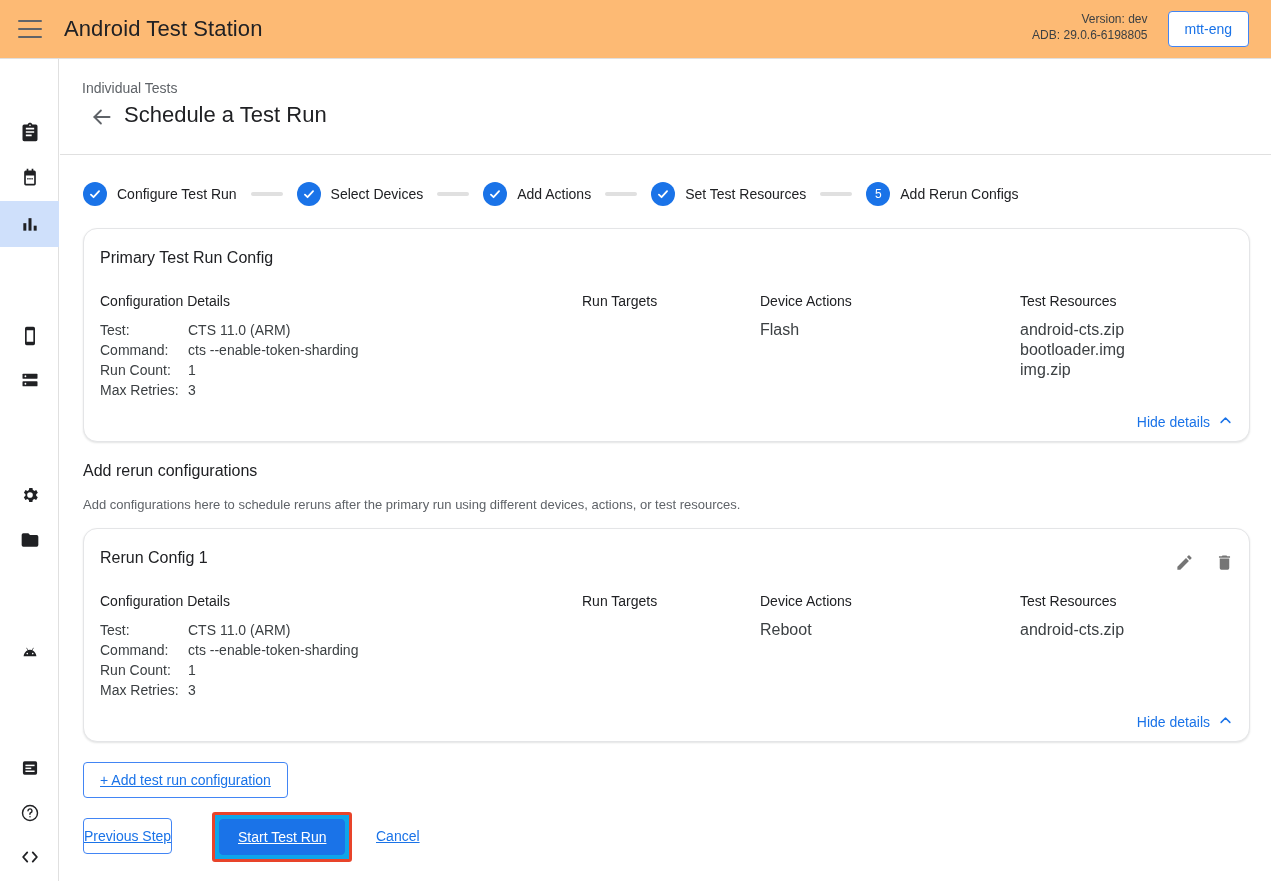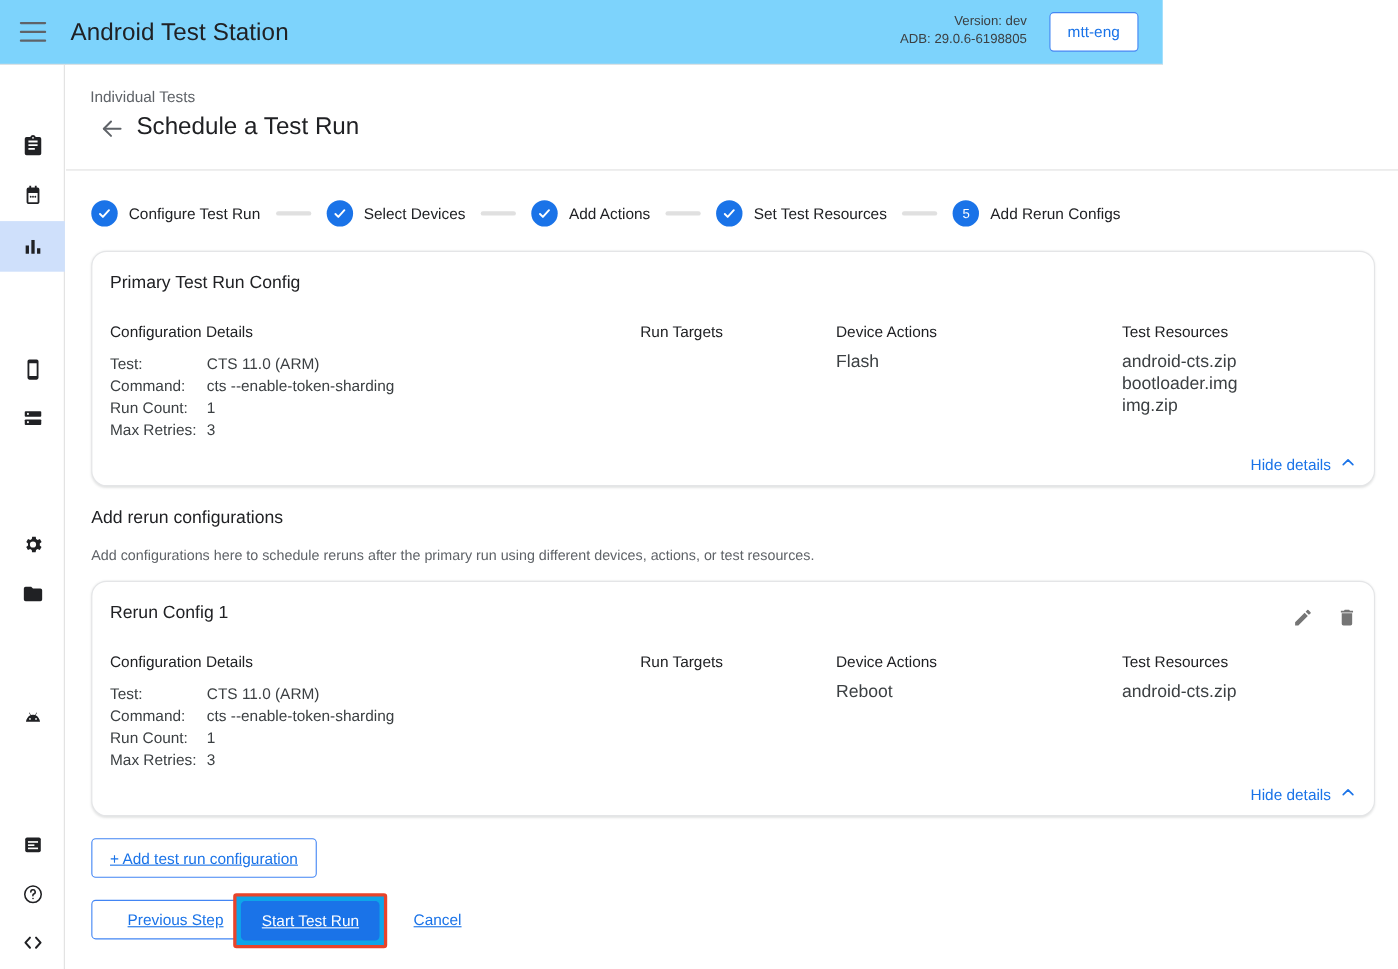--- a/index.html
+++ b/index.html
@@ -8,22 +8,22 @@
     width: 1271px; height: 881px;
     background: #ffffff;
     font-family: "Liberation Sans", sans-serif;
     color: #202124;
     overflow: hidden;
   }
 
   
   .topbar {
     position: absolute; top: 0; left: 0;
-    width: 1057px; height: 59px;
-    background: #7dd3fc;
+    width: 1271px; height: 59px;
+    background: #fdba74;
     border-bottom: 1px solid #e0e0e0;
     display: flex; align-items: center;
   }
   .hamburger {
     width: 24px; height: 18px;
     margin-left: 18px; margin-right: 22px;
     display: flex; flex-direction: column; justify-content: space-between;
     cursor: pointer;
   }
   .hamburger span { display: block; height: 2px; background: #5f6368; border-radius: 1px; }
@@ -154,21 +154,21 @@
   }
   .btn-outline {
     border: 1px solid #4285f4; color: #1a73e8; background: #fff;
   }
   .btn-filled {
     border: 1px solid #1a73e8; background: #1a73e8; color: #fff;
   }
   .btn-text { border: none; background: transparent; color: #1a73e8; }
 
   #add-config-btn { position: absolute; left: 83px; top: 762px; height: 36px; padding: 0 16px; }
-  #prev-step-btn  { position: absolute; left: 83px; top: 818px; height: 36px; padding: 0 32px; }
+  #prev-step-btn  { position: absolute; left: 83px; top: 818px; height: 36px; padding: 0 0; }
   #start-run-wrap {
     position: absolute; left: 212px; top: 812px;
     padding: 4px; border: 3px solid #e8442a; border-radius: 3px;
     background: #0ea5e9;
   }
   #start-run-btn { height: 36px; padding: 0 18px; }
   #cancel-btn { position: absolute; left: 362px; top: 818px; height: 36px; padding: 0 14px; }
 </style>
 </head>
 <body>

